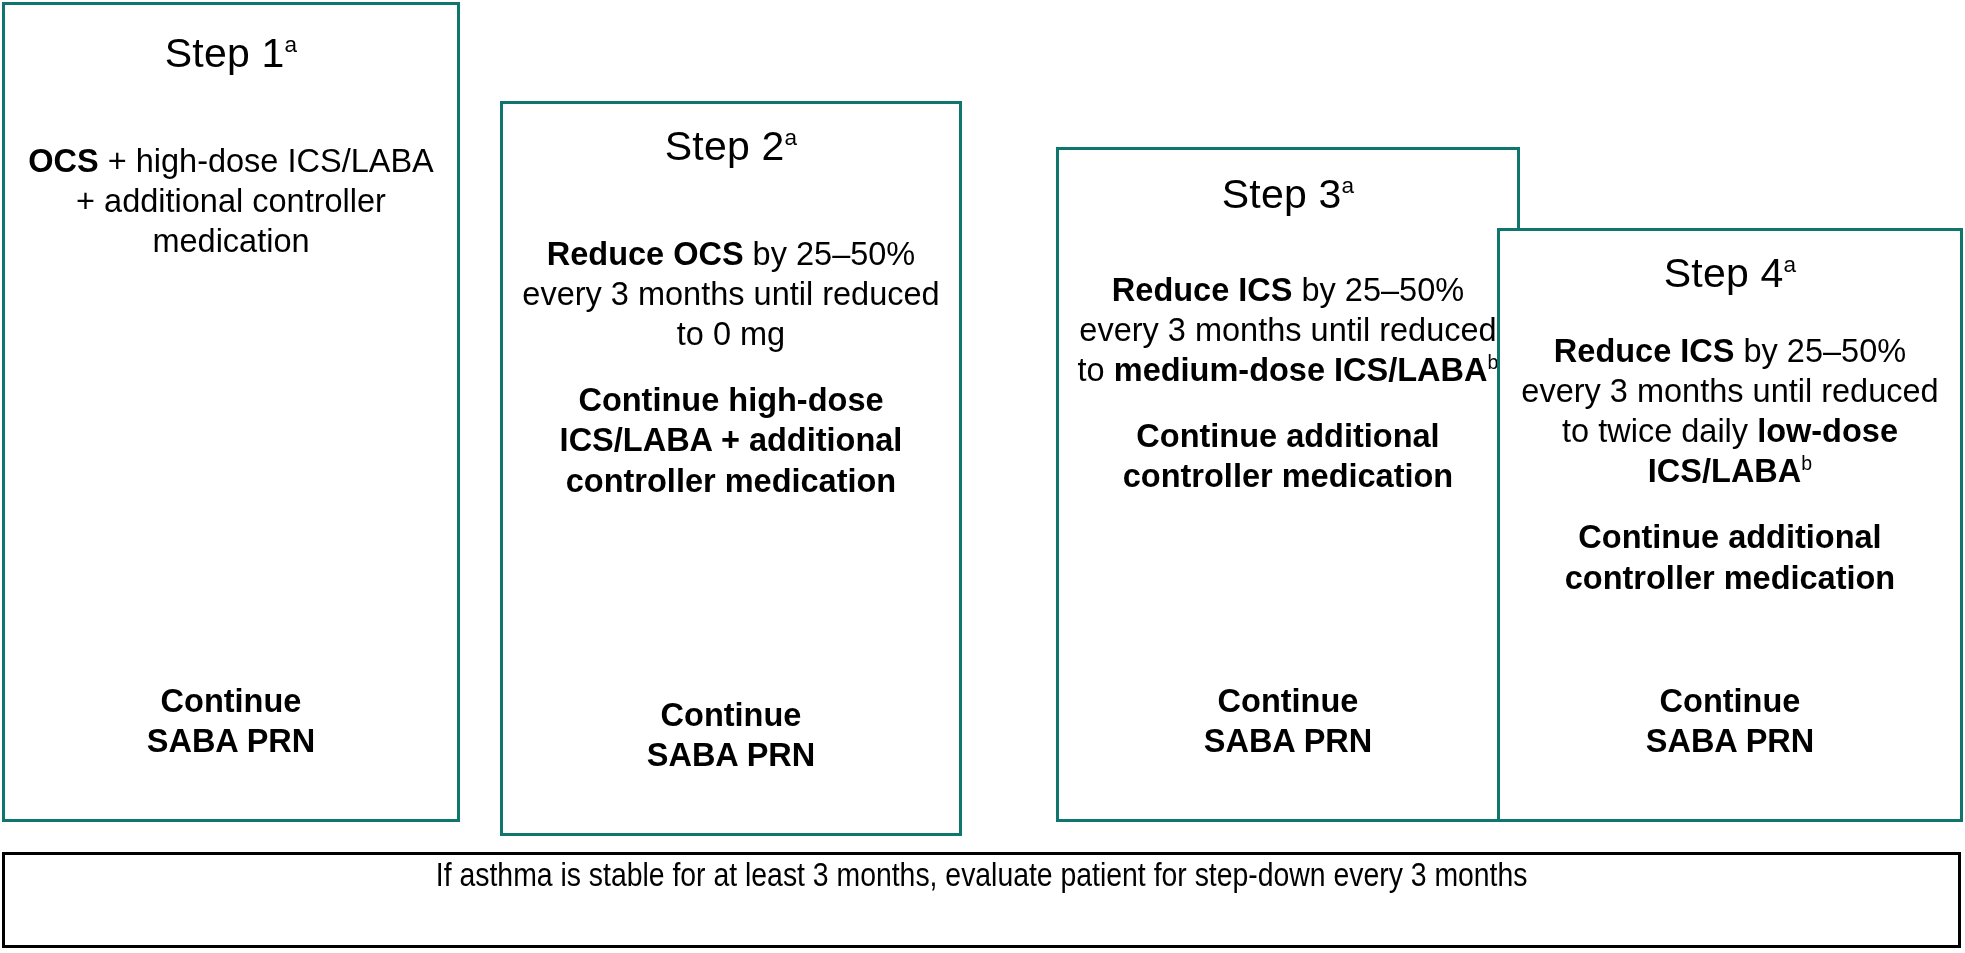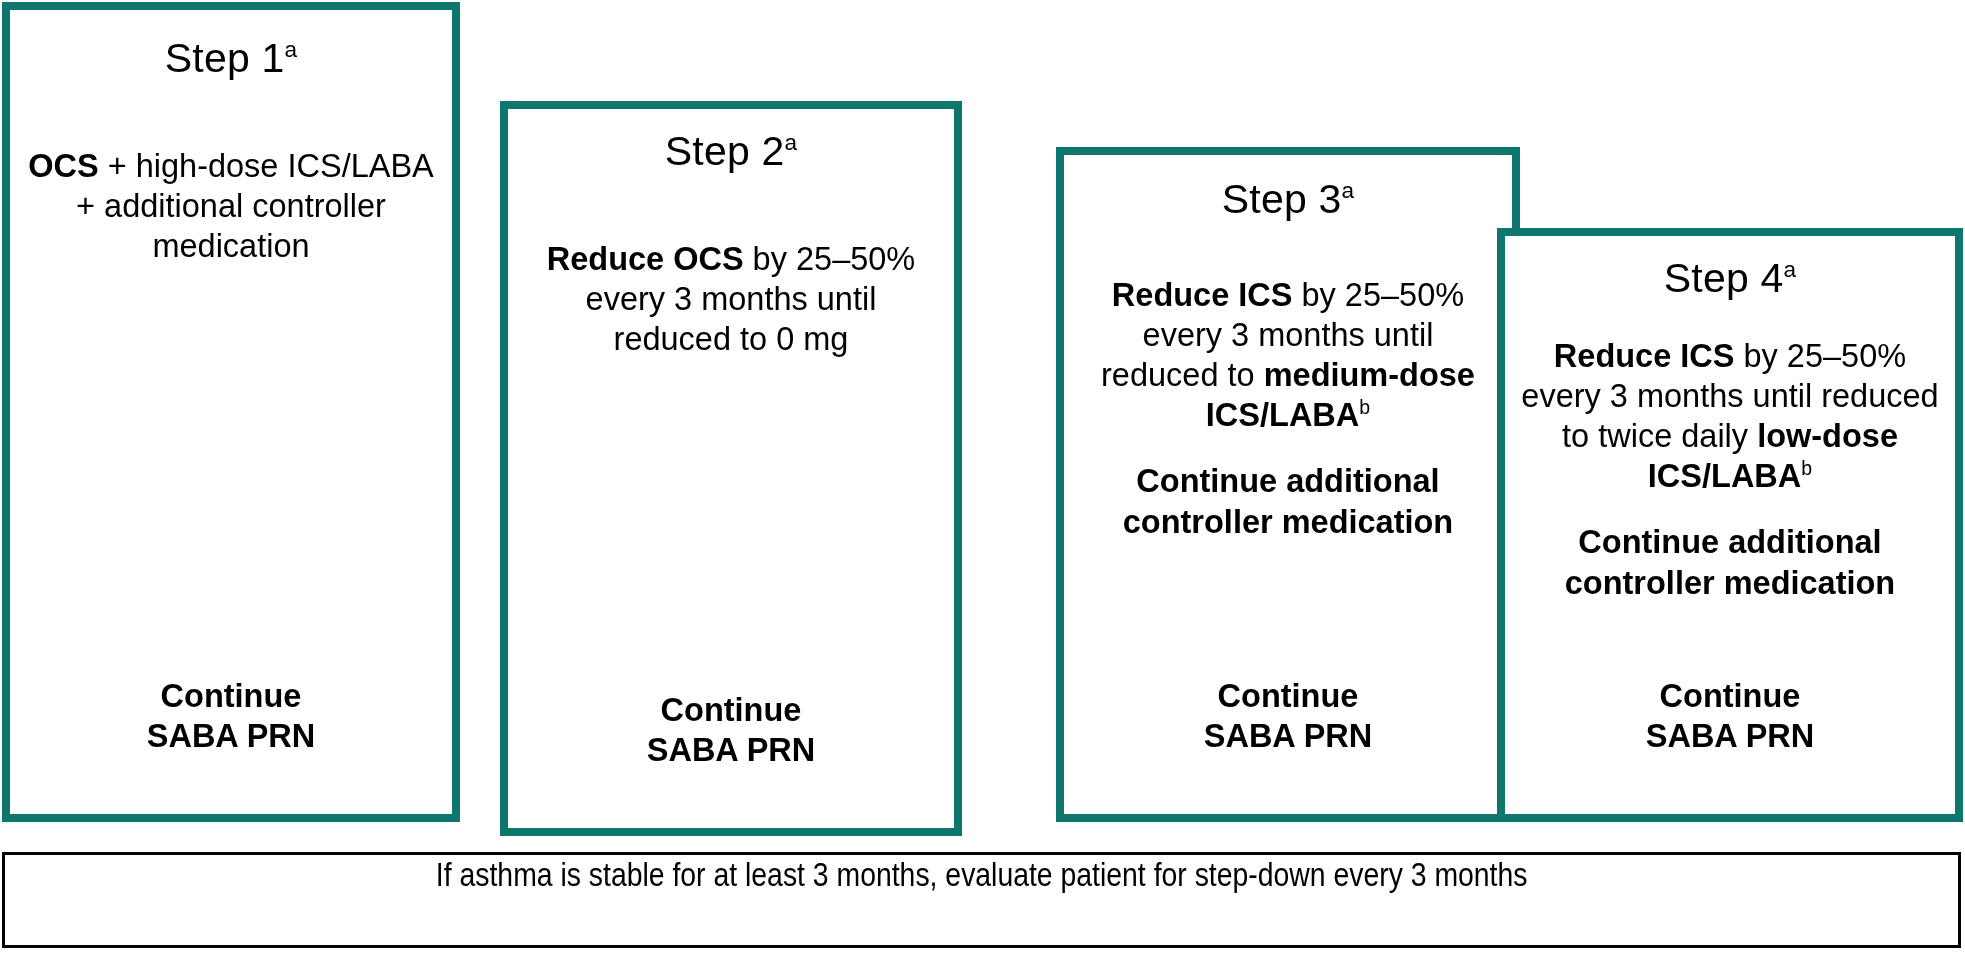--- a/index.html
+++ b/index.html
@@ -20,21 +20,21 @@
     position: absolute;
     left: 0;
     top: 0;
     width: 1965px;
     height: 953px;
   }
 
   .step-box {
     position: absolute;
     box-sizing: border-box;
-    border: 8px solid #0f766e;
+    border: 3px solid #0f766e;
     background: #ffffff;
     display: flex;
     flex-direction: column;
     align-items: center;
     text-align: center;
   }
 
   .step-title {
     font-size: 41px;
     font-weight: normal;
@@ -159,20 +159,21 @@
   </div>
 
   <div class="step-box" id="box2">
     <div class="pad-top"></div>
     <div class="step-title"><span>Step 2</span><sup>a</sup></div>
     <div class="gap-title"></div>
 
     <div class="body-block">
       <div class="para"><strong>Reduce OCS</strong><span> by 25–50% every 3 months until reduced to 0 mg</span></div>
       <div class="spacer-md"></div>
+      <div class="para b">Continue high-dose ICS/LABA + additional controller medication</div>
     </div>
 
     <div class="foot-space"></div>
 
     <div class="footer-block">
       <div>Continue</div>
       <div>SABA PRN</div>
     </div>
     <div class="pad-bottom"></div>
   </div>

